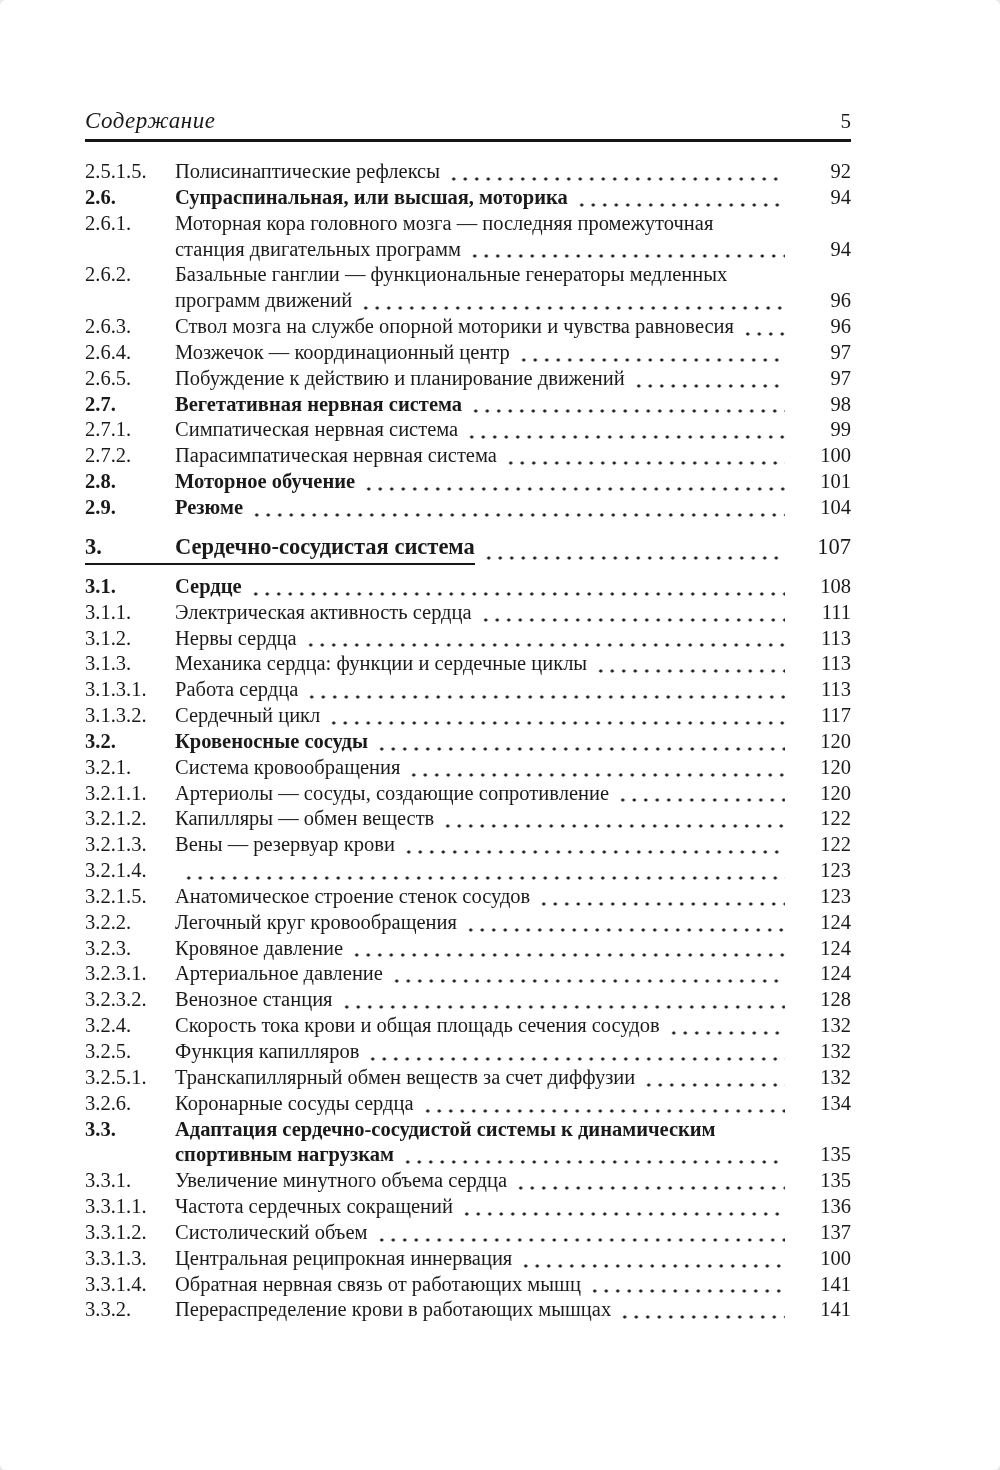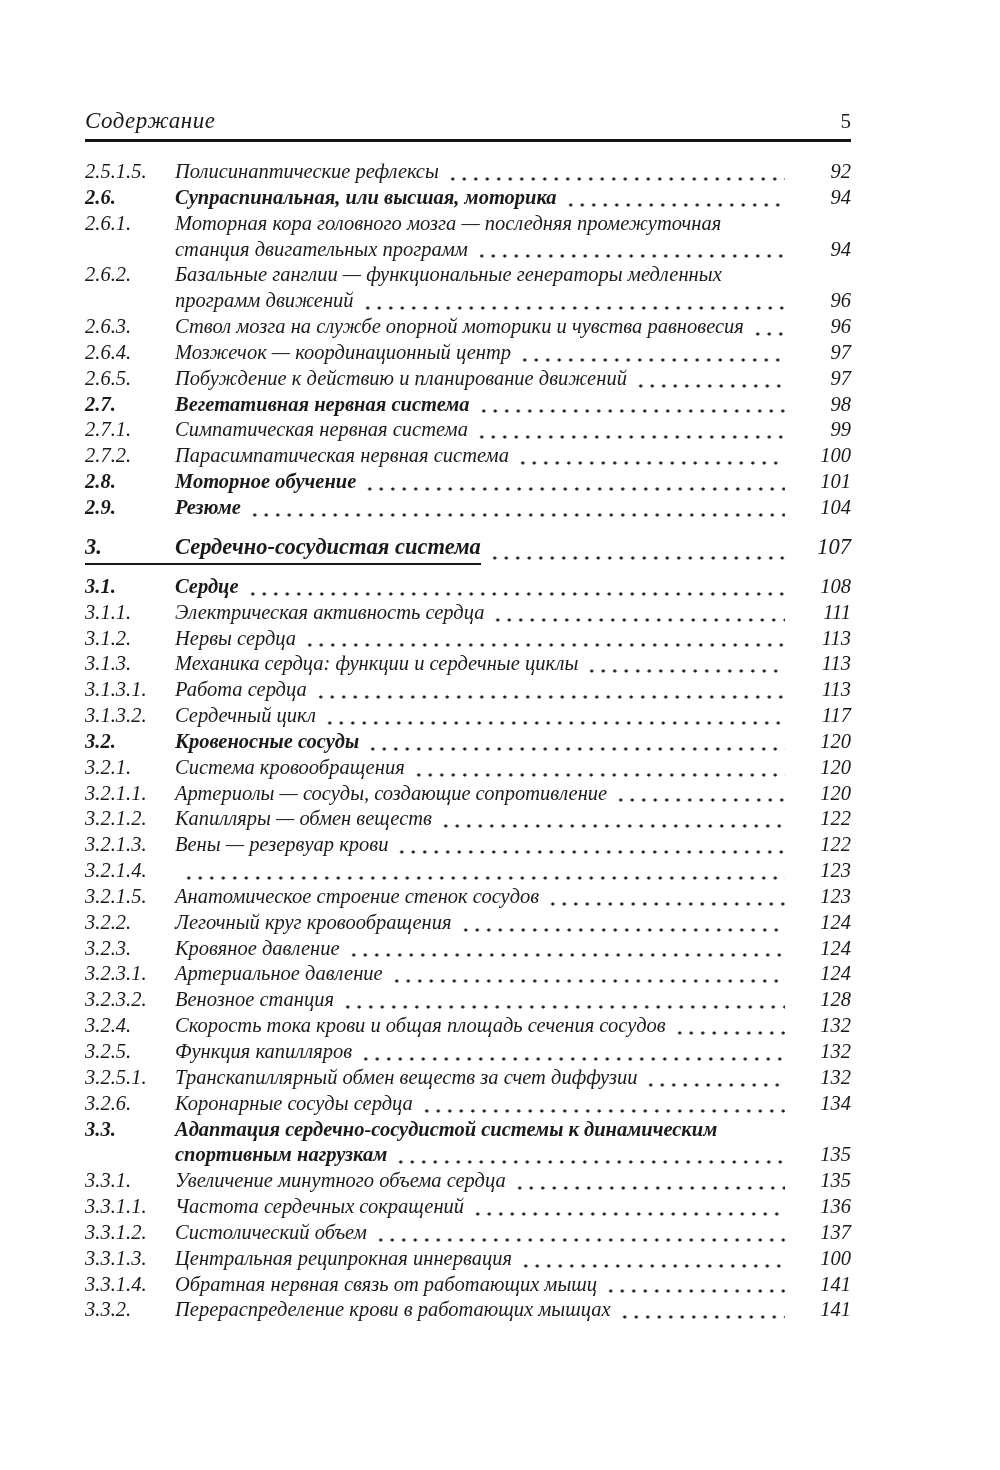--- a/index.html
+++ b/index.html
@@ -7,20 +7,21 @@
     --paper:#ffffff;
   }
   html,body{margin:0;padding:0;background:#e8e8e8;}
   .page{
     position:relative;
     width:1000px;height:1470px;
     background:var(--paper);
     color:var(--ink);
     font-family:"Liberation Serif","DejaVu Serif",serif;
     overflow:hidden;
+    border-radius:6px;
   }
   .header{
     position:absolute;
     left:85px;top:108px;width:766px;
   }
   .header-row{
     display:flex;align-items:baseline;
   }
   .header-title{
     font-style:italic;
@@ -38,21 +39,20 @@
   .toc{
     position:absolute;
     left:85px;top:160px;width:766px;
     font-size:20.5px;
   }
   .entry{margin:0;}
   .line{
     display:flex;
     align-items:baseline;
     height:25.85px;
-    font-style:italic;
   }
   .num{
     flex:0 0 90px;
     white-space:nowrap;
   }
   .text{
     white-space:nowrap;
   }
   .dots{
     flex:1 1 auto;

